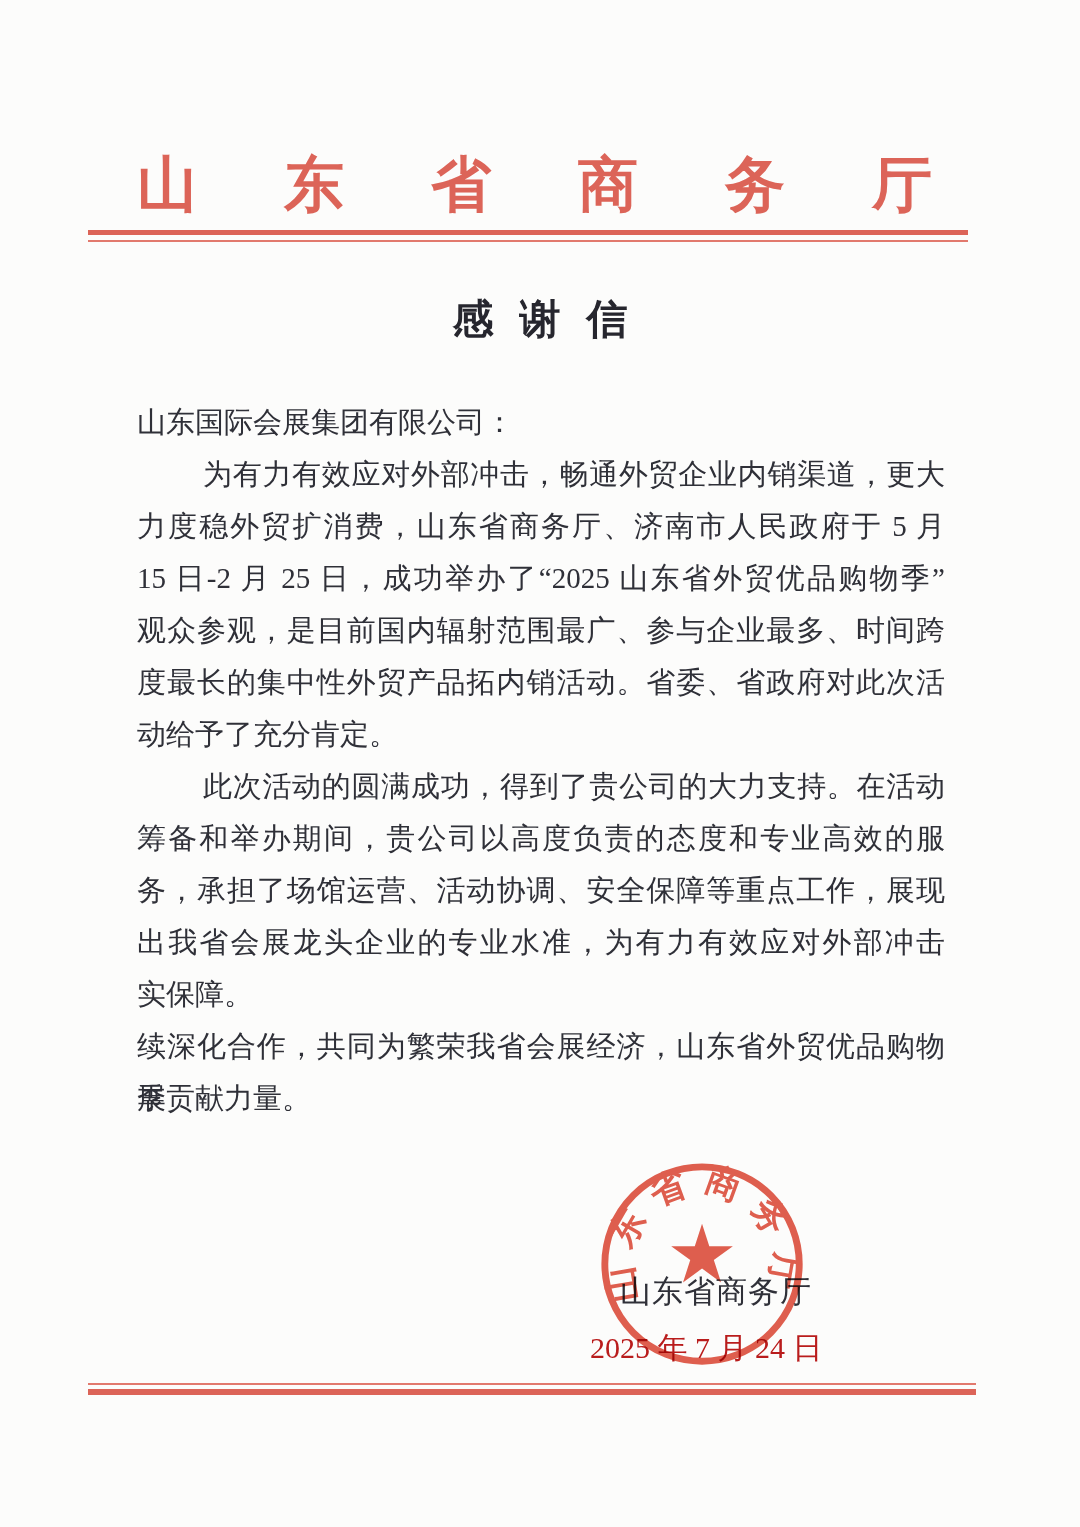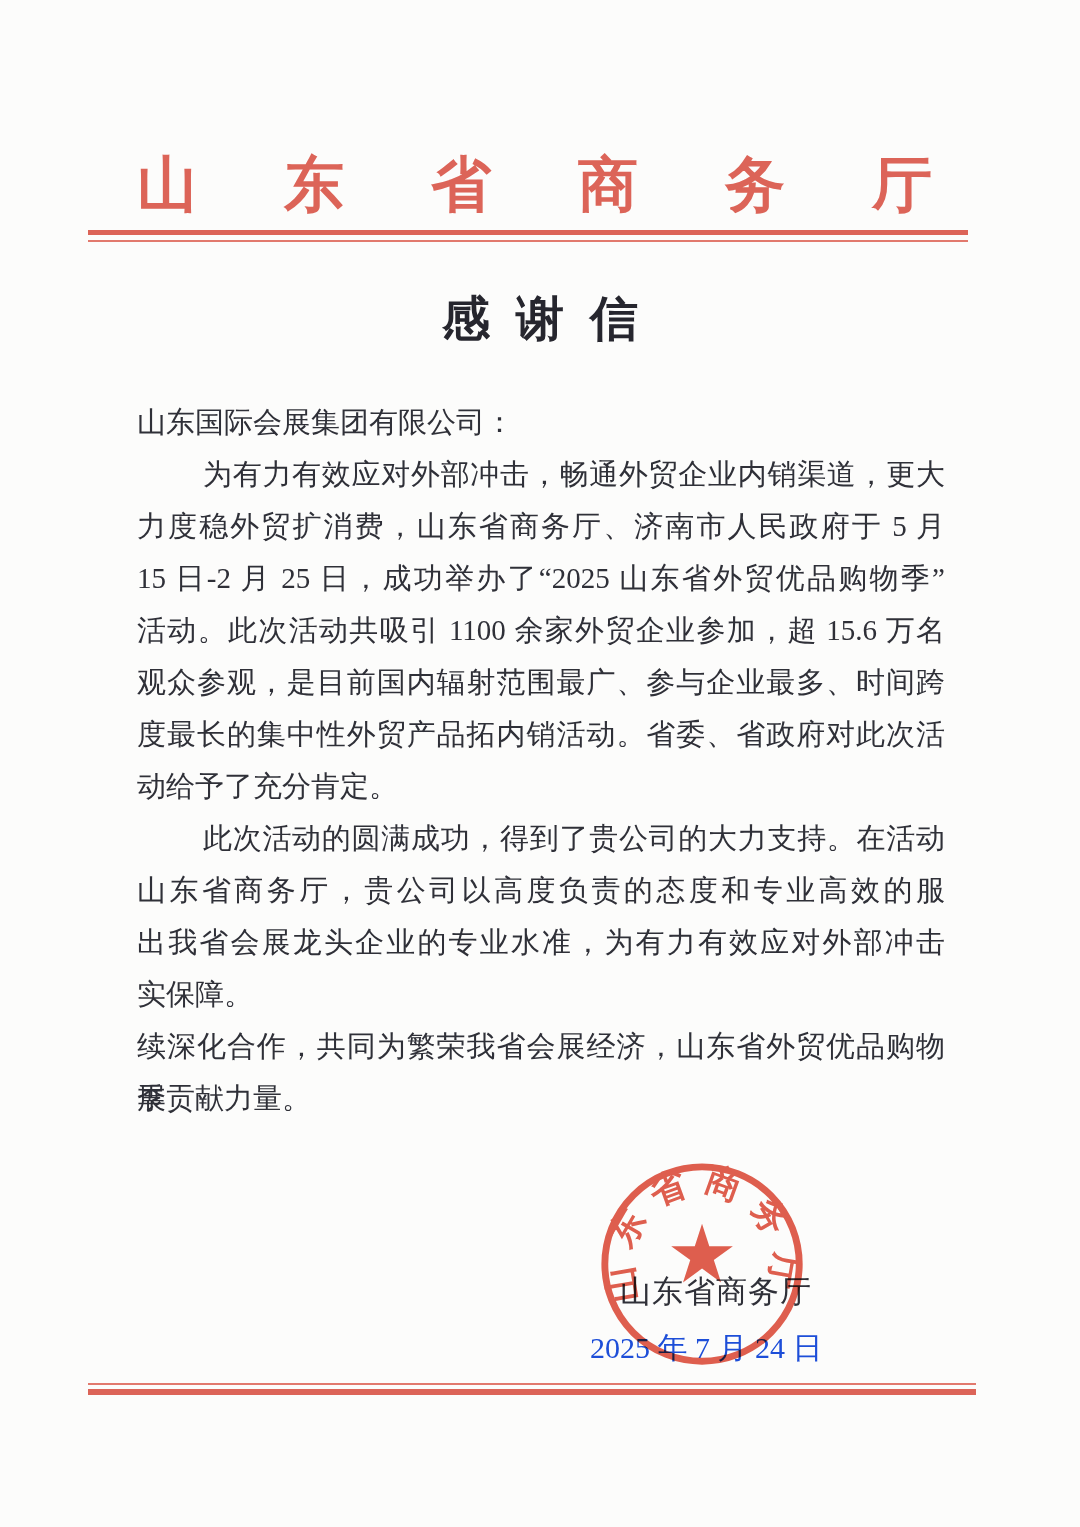--- a/index.html
+++ b/index.html
@@ -18,35 +18,35 @@
     font-size:60px;font-weight:700;color:#dc6458;line-height:70px;
   }
   .rule{position:absolute;background:#dc6458;}
   .rule-top-thick{left:88px;top:230px;width:880px;height:5px;}
   .rule-top-thin {left:88px;top:240px;width:880px;height:2px;background:#e2796d;}
   .rule-bot-thin {left:88px;top:1383px;width:888px;height:2px;background:#e2796d;}
   .rule-bot-thick{left:88px;top:1389px;width:888px;height:6px;}
   
   .letter-title{
     position:absolute;left:0;top:294px;width:1080px;
-    text-align:center;font-size:48px;font-weight:700;color:#26262e;
+    text-align:center;font-size:41px;font-weight:700;color:#26262e;
     letter-spacing:26px;padding-left:26px;box-sizing:border-box;line-height:50px;
   }
   
   .body{
     position:absolute;left:137px;top:396px;width:808px;
     font-size:29px;color:#2f3038;
   }
   .bl{height:52px;line-height:52px;}
   .jl{text-align:justify;text-align-last:justify;}
   .ll{text-align:left;white-space:nowrap;}
   .indent{text-indent:66px;}
   
   .sig-name{position:absolute;left:620px;top:1272px;font-size:31px;color:#2f3038;line-height:40px;letter-spacing:1px;}
-  .sig-date{position:absolute;left:590px;top:1328px;font-size:30px;color:#1d4ed8;line-height:40px;text-align:right;}
+  .sig-date{position:absolute;left:590px;top:1328px;font-size:30px;color:#b91c1c;line-height:40px;text-align:right;}
   
   .seal{
     position:absolute;left:596px;top:1158px;width:216px;height:216px;
     mix-blend-mode:multiply;opacity:.88;overflow:visible;
   }
 </style>
 </head>
 <body>
 
 <div class="page">
@@ -63,26 +63,26 @@
   <div class="rule rule-top-thick"></div>
   <div class="rule rule-top-thin"></div>
 
   <div class="letter-title">感谢信</div>
 
   <div class="body">
     <div class="bl ll">山东国际会展集团有限公司：</div>
     <div class="bl jl indent">为有力有效应对外部冲击，畅通外贸企业内销渠道，更大</div>
     <div class="bl jl">力度稳外贸扩消费，山东省商务厅、济南市人民政府于 5 月</div>
     <div class="bl jl">15 日-2 月 25 日，成功举办了“2025 山东省外贸优品购物季”</div>
-    <div class="bl jl">活动。此次活动共吸引 1100 余家外贸企业参加，超 15.6 万名</div>
     <div class="bl jl">观众参观，是目前国内辐射范围最广、参与企业最多、时间跨</div>
     <div class="bl jl">度最长的集中性外贸产品拓内销活动。省委、省政府对此次活</div>
     <div class="bl ll">动给予了充分肯定。</div>
     <div class="bl jl indent">此次活动的圆满成功，得到了贵公司的大力支持。在活动</div>
-    <div class="bl jl">山东省商务厅，贵公司以高度负责的态度和专业高效的服</div>
+    <div class="bl jl">筹备和举办期间，贵公司以高度负责的态度和专业高效的服</div>
+    <div class="bl jl">务，承担了场馆运营、活动协调、安全保障等重点工作，展现</div>
     <div class="bl jl">出我省会展龙头企业的专业水准，为有力有效应对外部冲击</div>
     <div class="bl ll">实保障。</div>
     <div class="bl jl">续深化合作，共同为繁荣我省会展经济，山东省外贸优品购物季</div>
     <div class="bl ll">展贡献力量。</div>
   </div>
 
   <div class="sig-name">山东省商务厅</div>
   <div class="sig-date">2025 年 7 月 24 日</div>
 
   <svg class="seal" viewBox="0 0 220 220">

